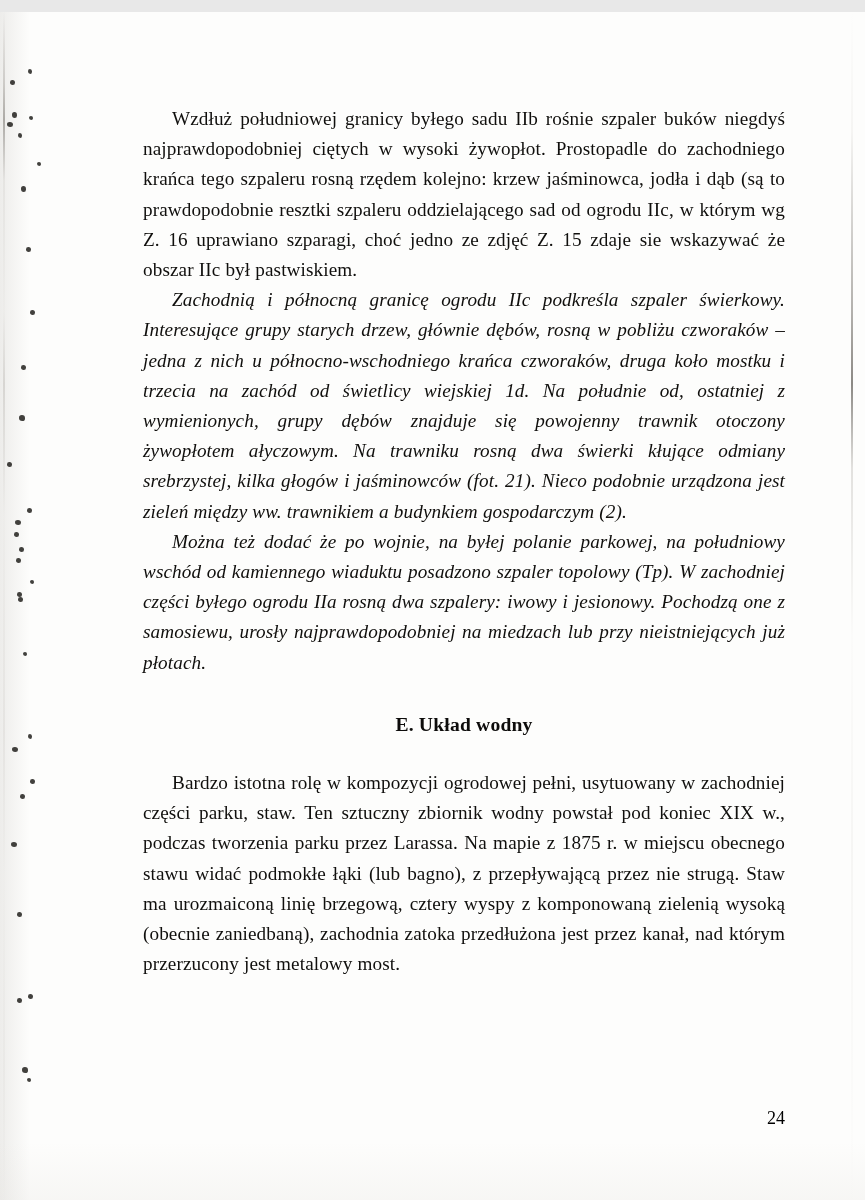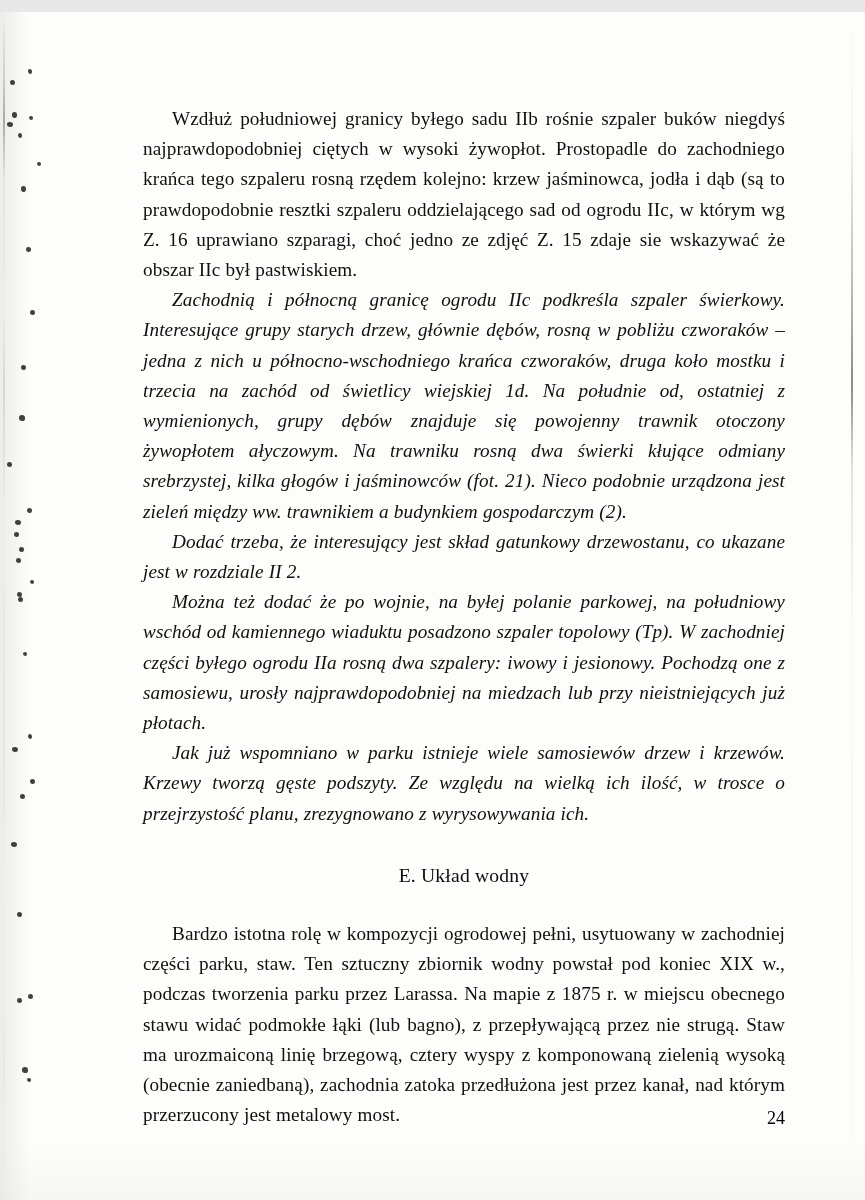--- a/index.html
+++ b/index.html
@@ -107,21 +107,21 @@
   p.para + p.para {
     margin-top: 0;
     font-style: italic;
   }
 
   h2.section-heading {
     margin: 0;
     text-align: center;
     font-size: 19.6px;
     line-height: 30.2px;
-    font-weight: normal;
+    font-weight: bold;
     color: #0d0c0b;
     letter-spacing: .01em;
   }
   .heading-space-before { height: 32px; }
   .heading-space-after  { height: 28px; }
 
   .folio {
     position: absolute;
     left: 143px;
     top: 1094px;
@@ -176,23 +176,21 @@
         <div class="speck" style="left: 27px; top: 1066px; width: 4px; height: 4px;"></div>
         <div class="speck" style="left: 37px; top: 150px; width: 4px; height: 4px;"></div>
         <div class="speck" style="left: 23px; top: 640px; width: 4px; height: 4px;"></div>
       </div>
   </div>
 
   <div class="textblock">
 
     <p class="para">Wzdłuż południowej granicy byłego sadu IIb rośnie szpaler buków niegdyś najprawdopodobniej ciętych w wysoki żywopłot. Prostopadle do zachodniego krańca tego szpaleru rosną rzędem kolejno: krzew jaśminowca, jodła i dąb (są to prawdopodobnie resztki szpaleru oddzielającego sad od ogrodu IIc, w którym wg Z. 16 uprawiano szparagi, choć jedno ze zdjęć Z. 15 zdaje sie wskazywać że obszar IIc był pastwiskiem.</p>
     <p class="para">Zachodnią i północną granicę ogrodu IIc podkreśla szpaler świerkowy. Interesujące grupy starych drzew, głównie dębów, rosną w pobliżu czworaków – jedna z nich u północno-wschodniego krańca czworaków, druga koło mostku i trzecia na zachód od świetlicy wiejskiej 1d. Na południe od, ostatniej z wymienionych, grupy dębów znajduje się powojenny trawnik otoczony żywopłotem ałyczowym. Na trawniku rosną dwa świerki kłujące odmiany srebrzystej, kilka głogów i jaśminowców (fot. 21). Nieco podobnie urządzona jest zieleń między ww. trawnikiem a budynkiem gospodarczym (2).</p>
-    <p class="para">Dodać trzeba, że interesujący jest skład gatunkowy drzewostanu, co ukazane jest w rozdziale II 2.</p>
     <p class="para">Można też dodać że po wojnie, na byłej polanie parkowej, na południowy wschód od kamiennego wiaduktu posadzono szpaler topolowy (Tp). W zachodniej części byłego ogrodu IIa rosną dwa szpalery: iwowy i jesionowy. Pochodzą one z samosiewu, urosły najprawdopodobniej na miedzach lub przy nieistniejących już płotach.</p>
-    <p class="para">Jak już wspomniano w parku istnieje wiele samosiewów drzew i krzewów. Krzewy tworzą gęste podszyty. Ze względu na wielką ich ilość, w trosce o przejrzystość planu, zrezygnowano z wyrysowywania ich.</p>
 
     <div class="heading-space-before"></div>
     <h2 class="section-heading">E. Układ wodny</h2>
     <div class="heading-space-after"></div>
 
     <p class="para">Bardzo istotna rolę w kompozycji ogrodowej pełni, usytuowany w zachodniej części parku, staw. Ten sztuczny zbiornik wodny powstał pod koniec XIX w., podczas tworzenia parku przez Larassa. Na mapie z 1875 r. w miejscu obecnego stawu widać podmokłe łąki (lub bagno), z przepływającą przez nie strugą. Staw ma urozmaiconą linię brzegową, cztery wyspy z komponowaną zielenią wysoką (obecnie zaniedbaną), zachodnia zatoka przedłużona jest przez kanał, nad którym przerzucony jest metalowy most.</p>
 
   </div>
 
   <div class="folio">24</div>

